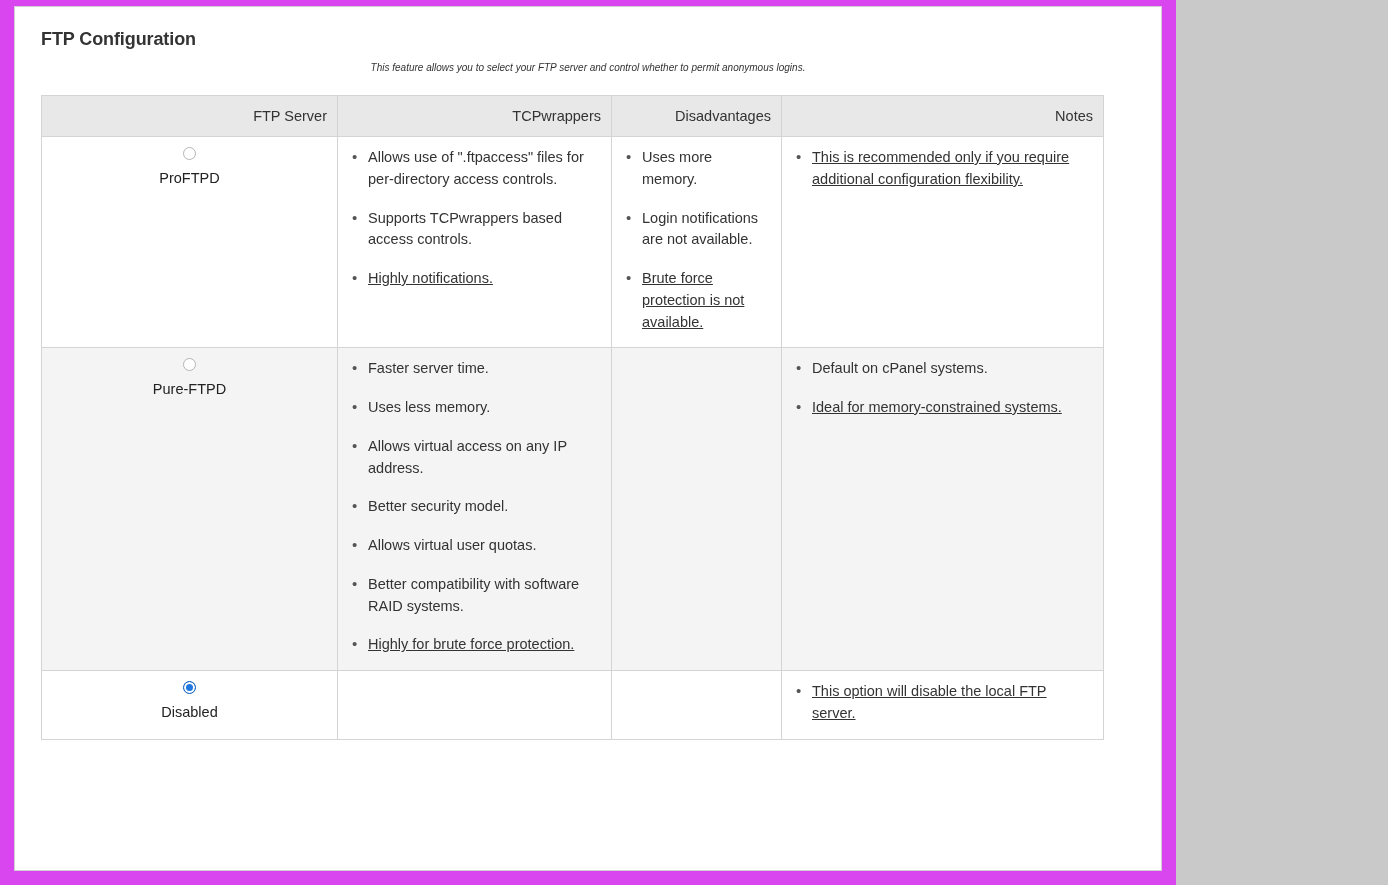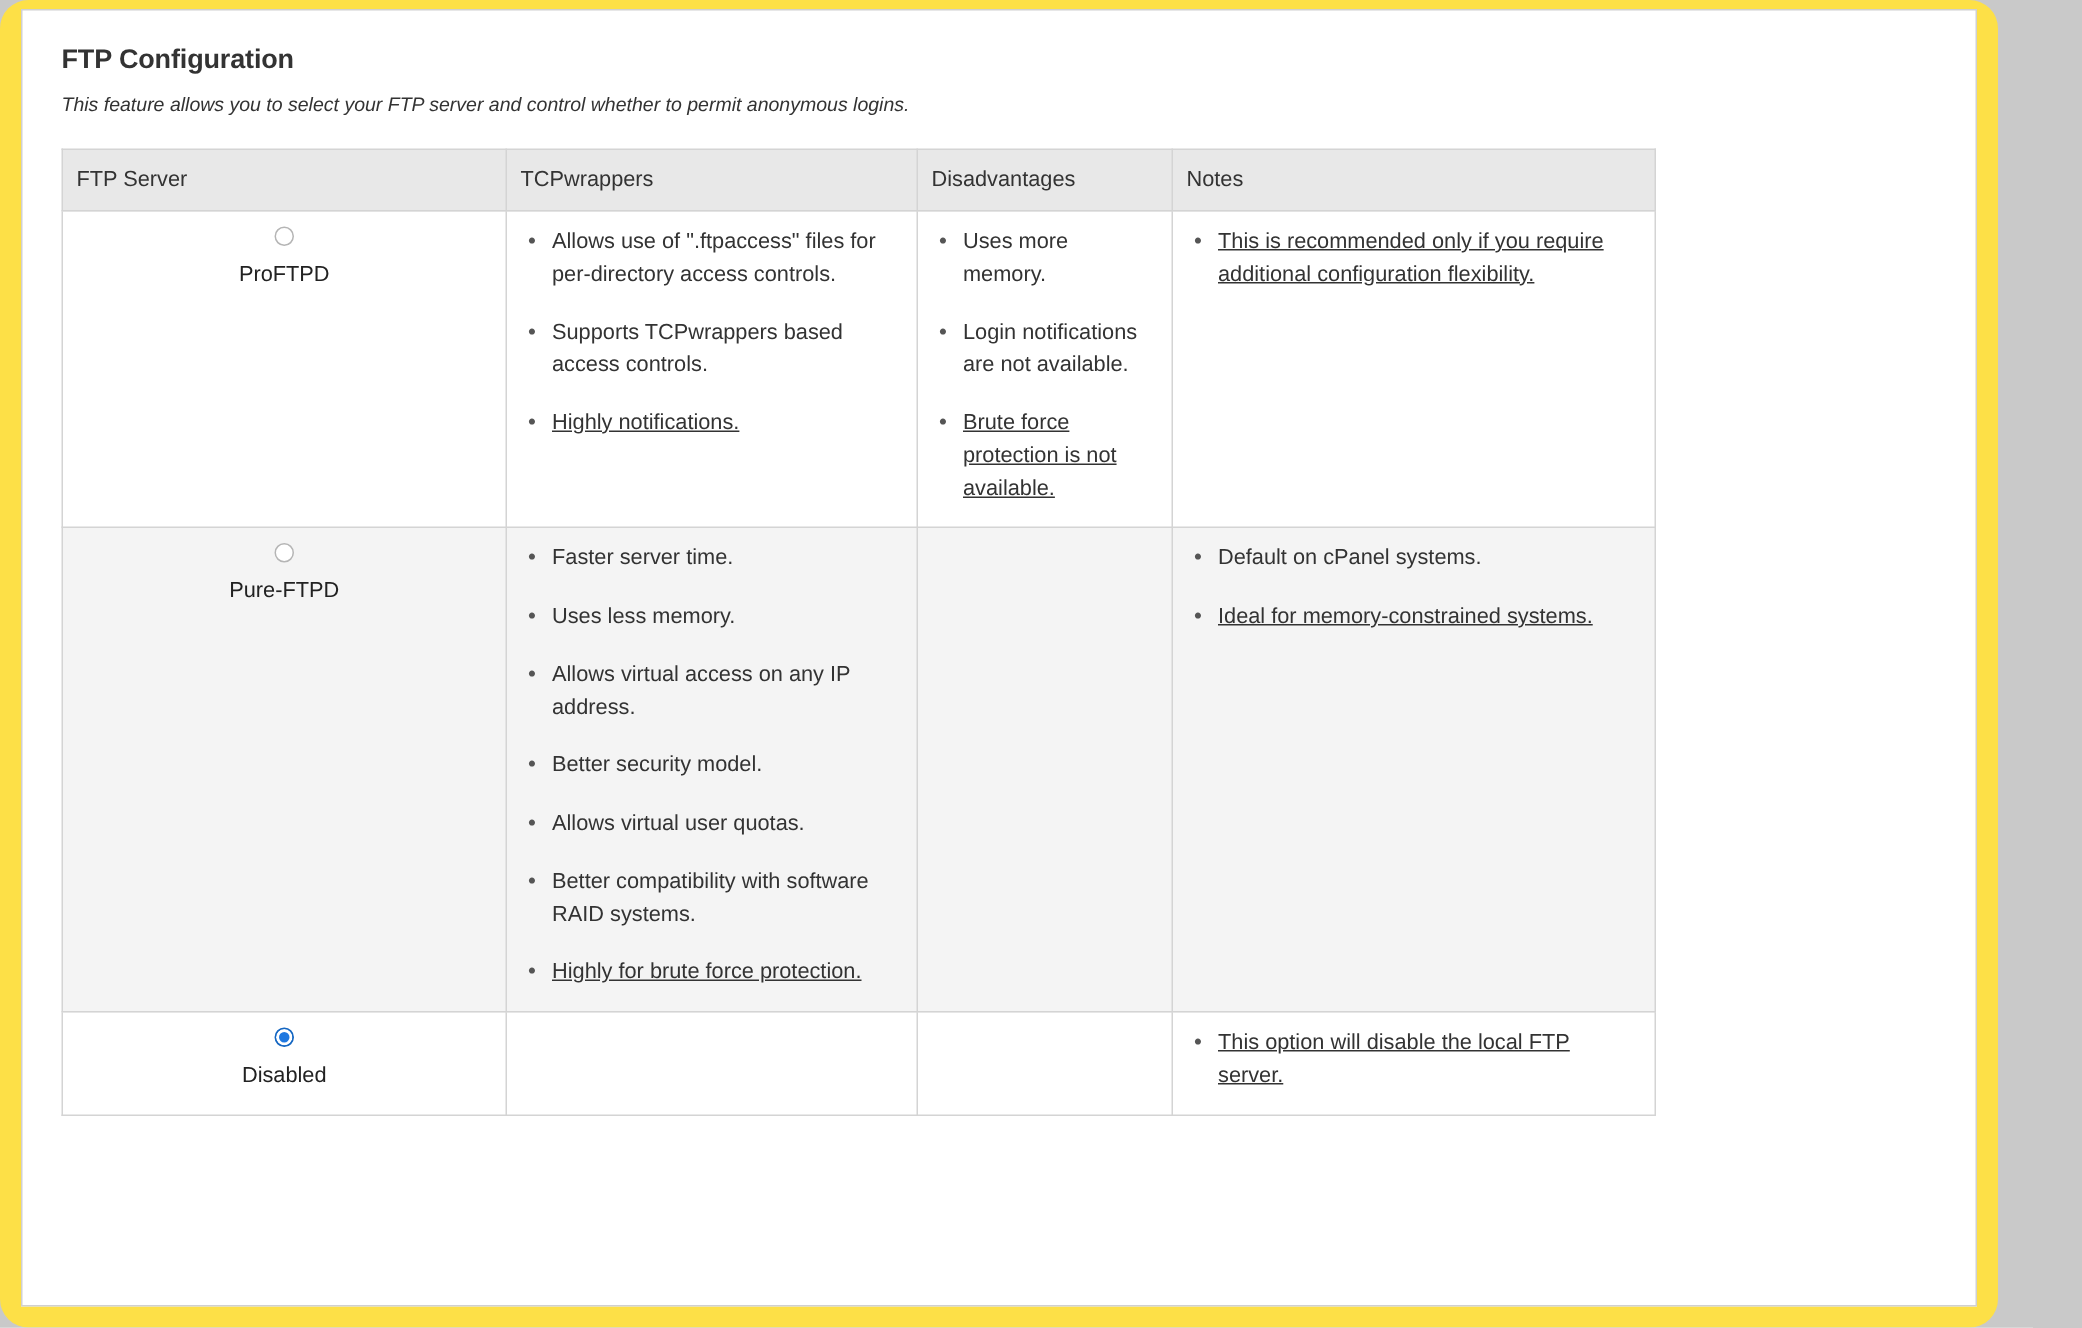--- a/index.html
+++ b/index.html
@@ -2,69 +2,69 @@
 <html><head>
 <meta charset="utf-8">
 <style>
   html, body {
     margin: 0;
     padding: 0;
     background: #c9c9c9;
     font-family: "Liberation Sans", sans-serif;
   }
   #page {
-    width: 1332px;
+    width: 1176px;
     height: 885px;
-    background: #fde047;
+    background: #d946ef;
     box-sizing: border-box;
     padding: 6px 14px 14px 14px;
     overflow: hidden;
-    border-radius: 19px;
   }
   .panel {
     background: #ffffff;
     border: 1px solid #d0d0d0;
     box-sizing: border-box;
     width: 100%;
     height: 100%;
     padding: 18px 26px 10px 26px;
     overflow: hidden;
   }
   h1.title {
     font-size: 18px;
     font-weight: bold;
     color: #333333;
     margin: 4px 0 12px 0;
     letter-spacing: -0.1px;
   }
   .subtitle {
     font-style: italic;
-    font-size: 13px;
+    font-size: 10px;
     color: #333333;
     margin: 0 0 22px 0;
+    text-align: center;
   }
   .current-server {
     font-size: 14.5px;
     color: #333333;
     margin: 0 0 14px 0;
   }
   .current-server .mono {
     font-family: "DejaVu Sans Mono", monospace;
     font-size: 13.5px;
   }
   table.ftp {
     border-collapse: collapse;
     width: 1062px;
     table-layout: fixed;
     border: 1px solid #d4d4d4;
   }
   table.ftp th {
     background: #e8e8e8;
     border: 1px solid #d4d4d4;
-    text-align: left;
+    text-align: right;
     font-weight: normal;
     font-size: 14.5px;
     color: #333333;
     padding: 9px 10px 9px 9px;
     height: 22px;
   }
   table.ftp td {
     border: 1px solid #d4d4d4;
     vertical-align: top;
     padding: 10px 10px 12px 10px;

